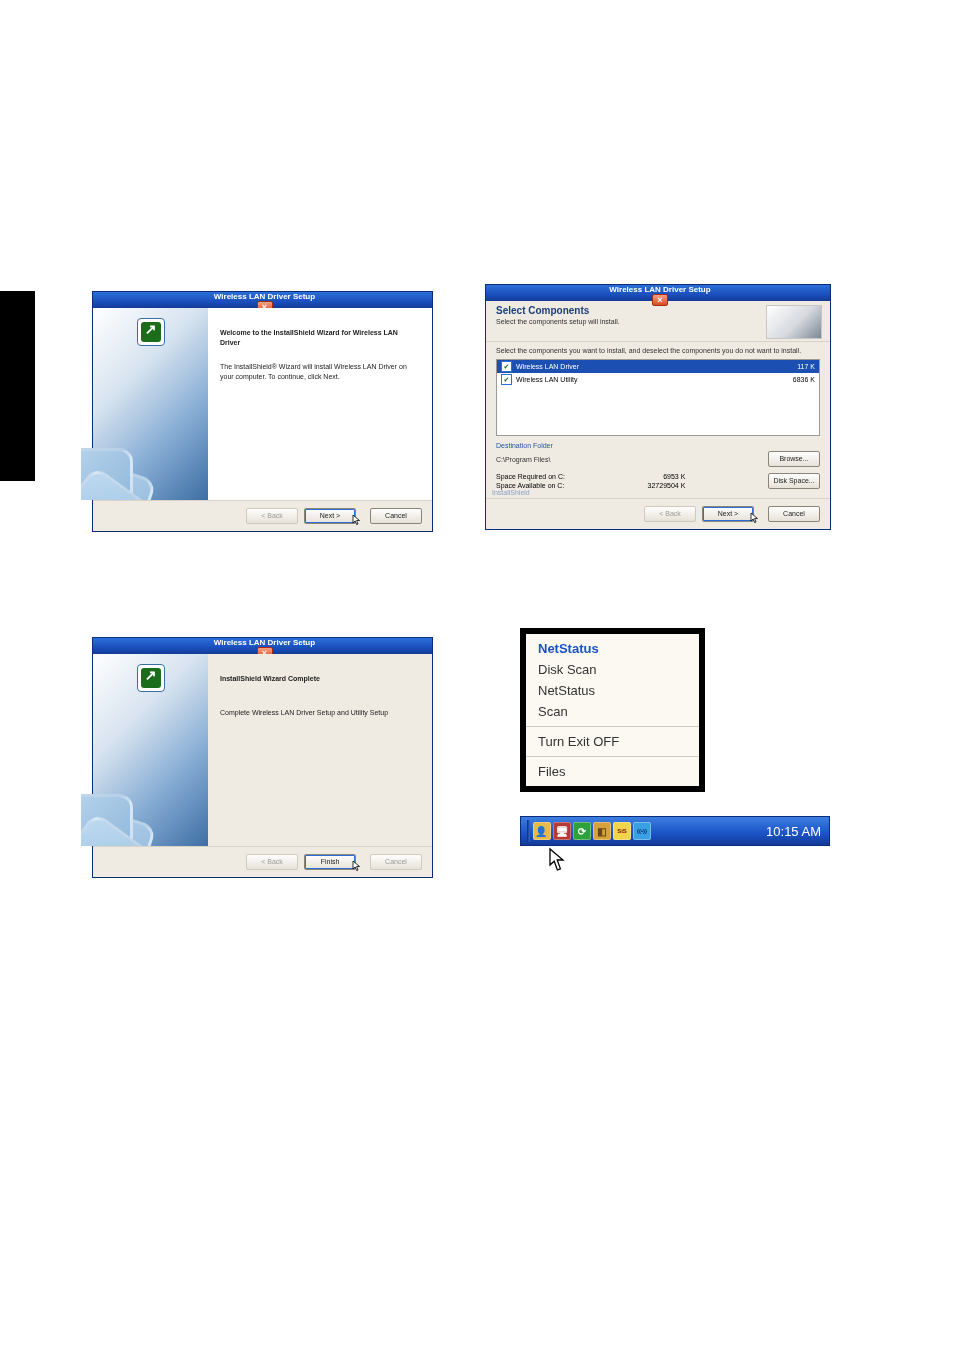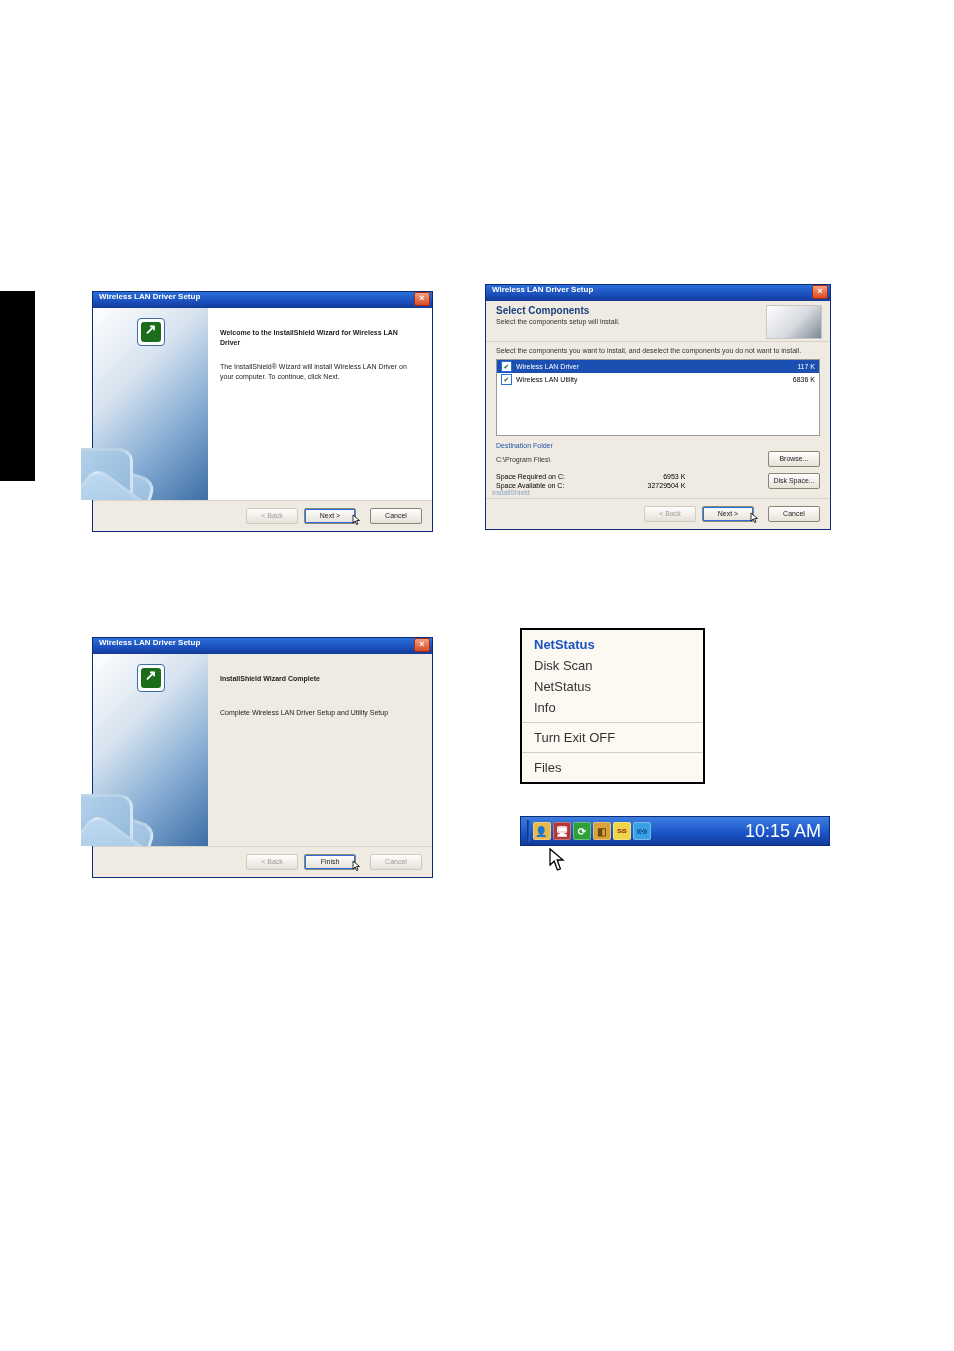--- a/index.html
+++ b/index.html
@@ -7,24 +7,24 @@
 
   
   .sidetab { position: absolute; left: 0; top: 291px; width: 35px; height: 190px; background: #000; }
 
   
   .win { position: absolute; box-sizing: border-box; }
   .win-welcome { left: 92px; top: 291px; width: 341px; height: 239px; }
   .win-components { left: 485px; top: 284px; width: 346px; height: 246px; }
   .win-complete { left: 92px; top: 637px; width: 341px; height: 240px; font-size: 7px; }
 
-  .titlebar { display: flex; align-items: flex-start; justify-content: space-between;
+  .titlebar { display: flex; align-items: center; justify-content: space-between;
               height: 16px; padding: 0 2px 0 6px; color: #fff; font-weight: bold; font-size: 8px;
               background: linear-gradient(to bottom, #2b6fd8 0%, #1a4fbc 60%, #133a97 100%);
-              border: 1px solid #0b2c78; border-bottom: none; }
+              border: 1px solid #0b2c78; border-bottom: none; flex-direction: column; }
   .titlebar .closebtn { width: 14px; height: 12px; background: linear-gradient(to bottom,#f4a183,#d94a24);
                         border: 1px solid #a52c10; border-radius: 2px; color: #fff; font-size: 9px;
                         line-height: 10px; text-align: center; font-weight: bold; font-family: Arial; }
 
   .clientarea { background: #efeae2; border: 1px solid #0b2c78; border-top: none; box-sizing: border-box; }
 
   
   .split { display: flex; height: 192px; }
   .leftimg { width: 115px; background: linear-gradient(135deg,#ffffff 0%,#d7e3ef 35%,#8bb0d6 65%,#3d6ea5 100%); position: relative; }
   .leftimg .fan { position: absolute; left: -12px; bottom: 0; width: 110px; height: 120px; overflow: hidden; }
@@ -77,30 +77,30 @@
   .destlbl { color: #2255aa; font-size: 7px; margin-top: 6px; }
   .destpath { display: flex; justify-content: space-between; align-items: center; margin-top: 2px; }
   .pathtxt { color: #333; }
   .spaceblock { display: flex; justify-content: space-between; align-items: flex-start; margin: 6px 10px 0 10px; font-size: 7px; }
   .spaceblock .lbls { display: flex; flex-direction: column; gap: 2px; }
   .spaceblock .vals { display: flex; flex-direction: column; gap: 2px; text-align: right; }
   .installshield { font-size: 7px; color: #8aa3c5; padding: 0 0 2px 6px; }
 
   
   .menuwrap { position: absolute; left: 520px; top: 628px; width: 185px; }
-  .menu { border: 2px solid #000000; background: #fbf9f1; padding: 4px 0; }
+  .menu { border: 6px solid #000000; background: #fbf9f1; padding: 4px 0; }
   .menu .item { padding: 3px 12px; font-size: 13px; color: #333; }
   .menu .item.current { color: #1a52c6; font-weight: bold; }
   .menu hr { border: none; border-top: 1px solid #d1cdc0; margin: 4px 0; }
 
   .taskbar { position: absolute; left: 520px; top: 816px; width: 310px; height: 30px;
              background: linear-gradient(to bottom,#3d7fe0,#1a52c6 60%,#133a97); border: 1px solid #0b2c78;
              display: flex; align-items: center; padding: 0 8px 0 6px; gap: 3px; box-sizing: border-box; }
   .taskbar .tray { display: flex; align-items: center; gap: 2px; flex: 1; }
-  .taskbar .clock { color: #fff; font-size: 18px; margin-left: 22px; }
+  .taskbar .clock { color: #fff; font-size: 13px; margin-left: 22px; }
   .taskbar .divider { width: 3px; height: 22px; background: linear-gradient(to right,#0d2d74,#2b6fd8); }
   .taskbar .trayicon { width: 16px; height: 16px; border: 1px solid rgba(255,255,255,0.3); border-radius: 2px; display: flex; align-items: center; justify-content: center; font-size: 10px; }
   .bigcursor { position: absolute; left: 548px; top: 847px; width: 22px; height: 26px; }
   .bigcursor svg { width: 22px; height: 26px; }
 </style>
 </head>
 <body>
 
 <div class="page">
   <div class="sidetab"></div>
@@ -230,21 +230,21 @@
         <div class="wbtn disabled">Cancel</div>
       </div>
     </div>
   </div>
 
   <div class="menuwrap">
     <div class="menu">
       <div class="item current">NetStatus</div>
       <div class="item">Disk Scan</div>
       <div class="item">NetStatus</div>
-      <div class="item">Info</div>
+      <div class="item">Scan</div>
       <hr>
       <div class="item">Turn Exit OFF</div>
       <hr>
       <div class="item">Files</div>
     </div>
   </div>
 
   <div class="taskbar">
     <div class="divider"></div>
     <div class="tray" id="tray">

